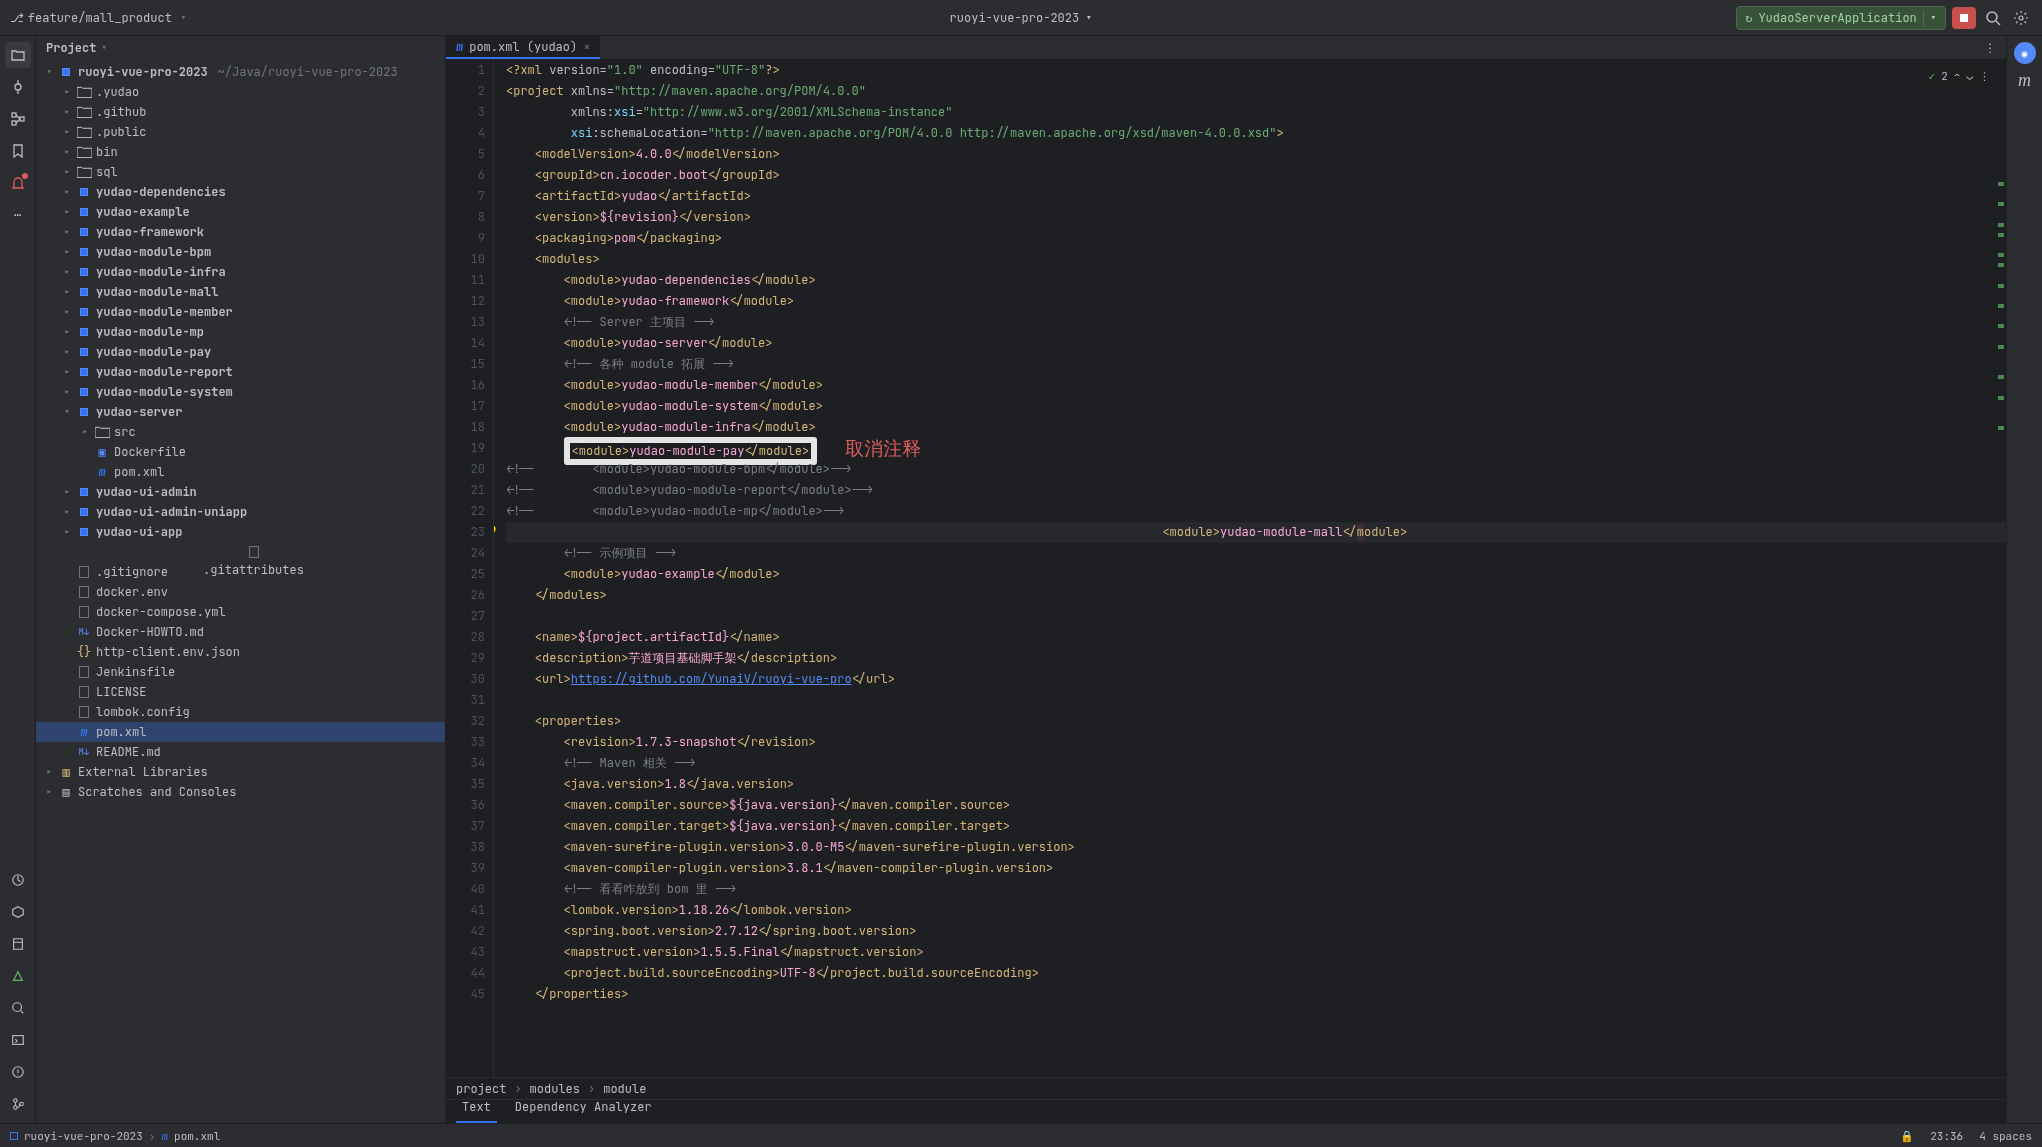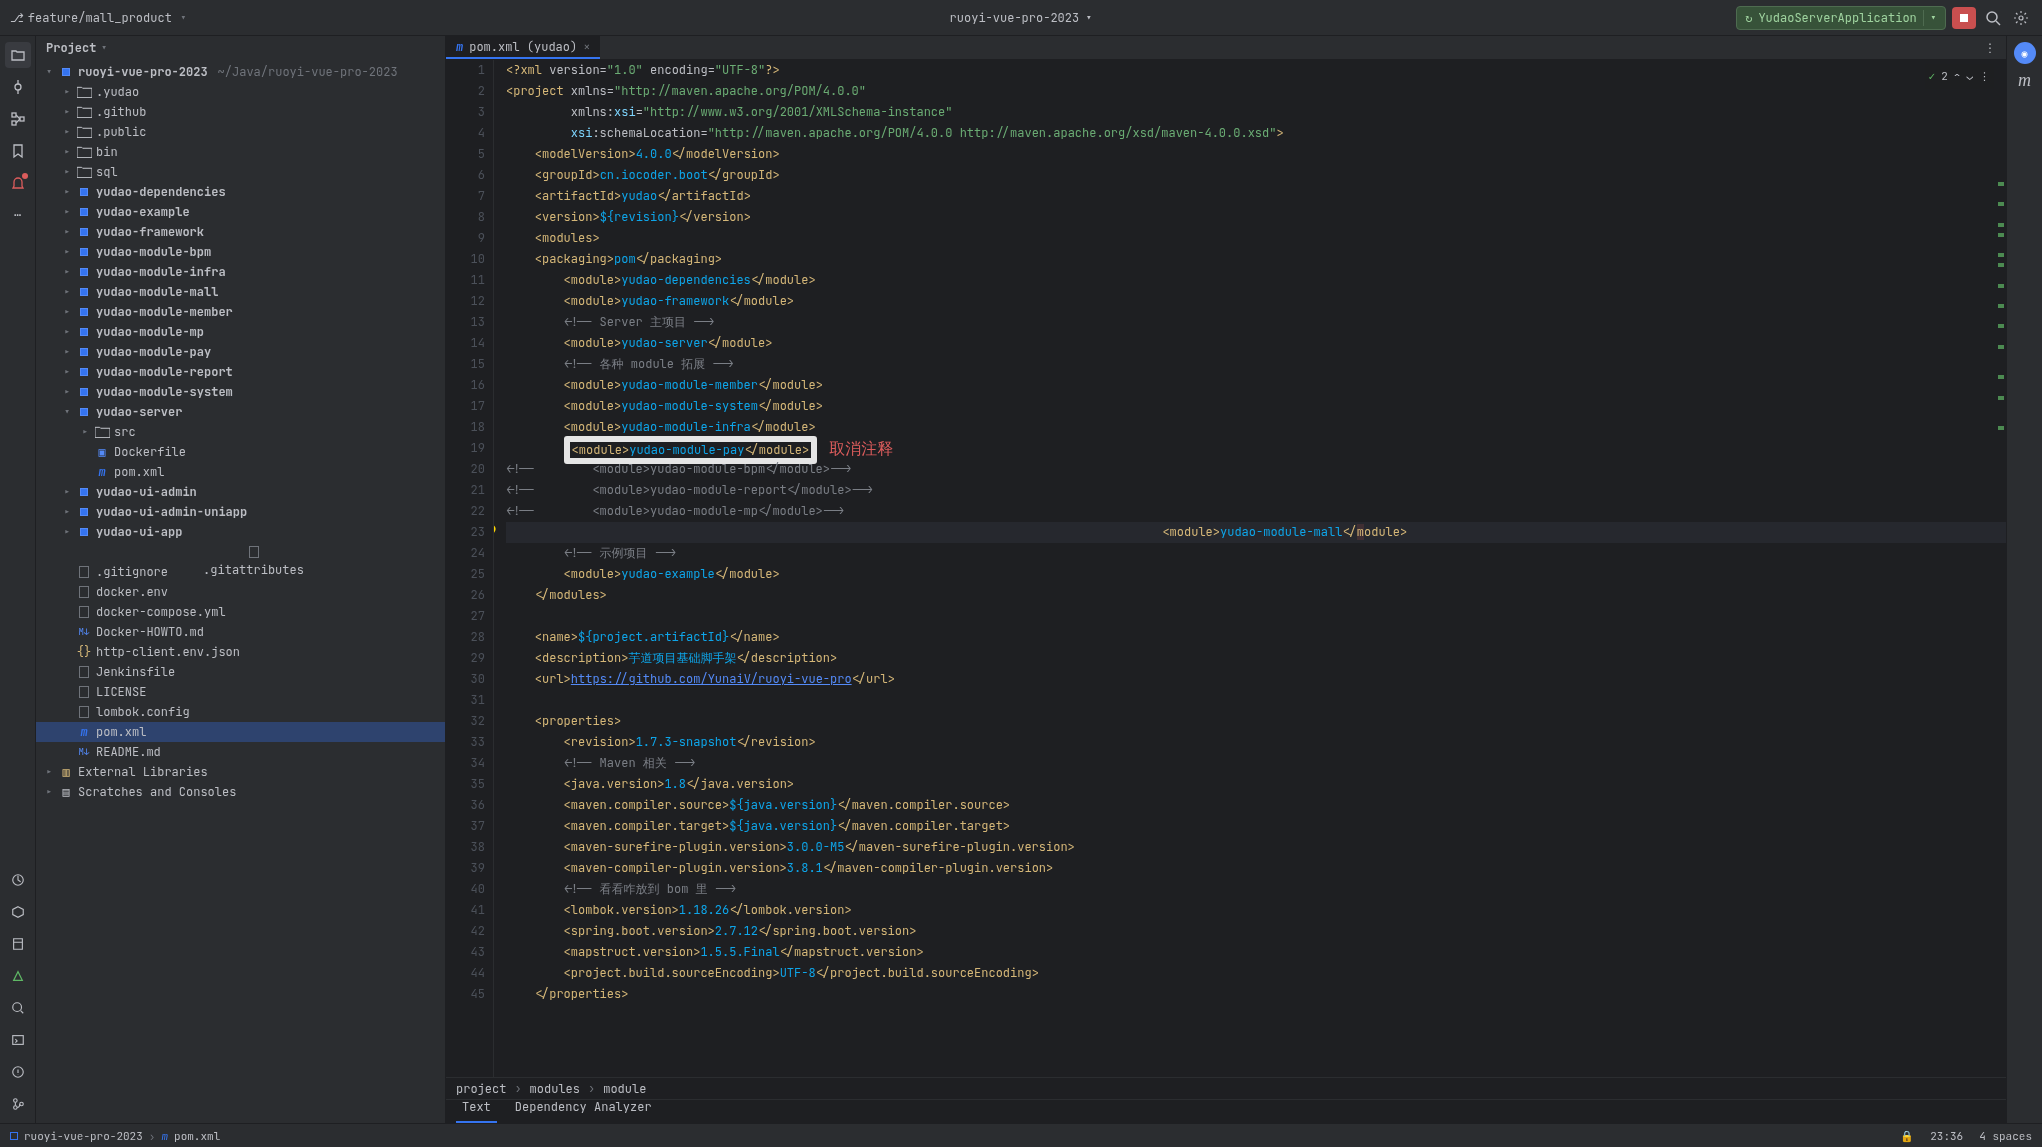--- a/index.html
+++ b/index.html
@@ -227,32 +227,32 @@
   padding: 2px 4px;
   font-size: 11px;
 }
 .inspect-widget .chk { color: #5fb865; }
 
 
 .tag { color: #d5b778; }
 .ns { color: #7dd3fc; }
 .str { color: #6aab73; }
 .cmt { color: #7a7e85; }
-.txt { color: #0ea5e9; }
+.txt { color: #f9a8d4; }
 .lnk { color: #548af7; text-decoration: underline; }
 .hl-box {
   border: 6px solid #e5e5e5;
   border-radius: 3px;
   padding: 0 2px;
 }
 .red-anno {
   color: #db5c5c;
   font-family: sans-serif;
-  font-size: 16px;
-  margin-left: 12px;
+  font-size: 19px;
+  margin-left: 28px;
 }
 .bulb {
   color: #d5b778;
   font-size: 14px;
 }
 
 
 .close-tag-hl { background: #402f33; }
 
 
@@ -783,22 +783,22 @@
           <span>⋮</span>
         </div>
       <div class="line"><span class="tag">&lt;?xml </span>version=<span class="str">"1.0"</span> encoding=<span class="str">"UTF-8"</span><span class="tag">?&gt;</span></div>
           <div class="line"><span class="tag">&lt;project </span>xmlns=<span class="str">"http://maven.apache.org/POM/4.0.0"</span></div>
           <div class="line">         xmlns:<span class="ns">xsi</span>=<span class="str">"http://www.w3.org/2001/XMLSchema-instance"</span></div>
           <div class="line">         <span class="ns">xsi</span>:schemaLocation=<span class="str">"http://maven.apache.org/POM/4.0.0 http://maven.apache.org/xsd/maven-4.0.0.xsd"</span><span class="tag">&gt;</span></div>
           <div class="line">    <span class="tag">&lt;modelVersion&gt;</span><span class="txt">4.0.0</span><span class="tag">&lt;/modelVersion&gt;</span></div>
           <div class="line">    <span class="tag">&lt;groupId&gt;</span><span class="txt">cn.iocoder.boot</span><span class="tag">&lt;/groupId&gt;</span></div>
           <div class="line">    <span class="tag">&lt;artifactId&gt;</span><span class="txt">yudao</span><span class="tag">&lt;/artifactId&gt;</span></div>
           <div class="line">    <span class="tag">&lt;version&gt;</span><span class="txt">${revision}</span><span class="tag">&lt;/version&gt;</span></div>
+          <div class="line">    <span class="tag">&lt;packaging&gt;</span><span class="txt">pom</span><span class="tag">&lt;/packaging&gt;</span></div>
           <div class="line">    <span class="tag">&lt;modules&gt;</span></div>
-          <div class="line">    <span class="tag">&lt;packaging&gt;</span><span class="txt">pom</span><span class="tag">&lt;/packaging&gt;</span></div>
           <div class="line">        <span class="tag">&lt;module&gt;</span><span class="txt">yudao-dependencies</span><span class="tag">&lt;/module&gt;</span></div>
           <div class="line">        <span class="tag">&lt;module&gt;</span><span class="txt">yudao-framework</span><span class="tag">&lt;/module&gt;</span></div>
           <div class="line">        <span class="cmt">&lt;!-- Server 主项目 --&gt;</span></div>
           <div class="line">        <span class="tag">&lt;module&gt;</span><span class="txt">yudao-server</span><span class="tag">&lt;/module&gt;</span></div>
           <div class="line">        <span class="cmt">&lt;!-- 各种 module 拓展 --&gt;</span></div>
           <div class="line">        <span class="tag">&lt;module&gt;</span><span class="txt">yudao-module-member</span><span class="tag">&lt;/module&gt;</span></div>
           <div class="line">        <span class="tag">&lt;module&gt;</span><span class="txt">yudao-module-system</span><span class="tag">&lt;/module&gt;</span></div>
           <div class="line">        <span class="tag">&lt;module&gt;</span><span class="txt">yudao-module-infra</span><span class="tag">&lt;/module&gt;</span></div>
           <div class="line">        <span class="hl-box"><span class="tag">&lt;module&gt;</span><span class="txt">yudao-module-pay</span><span class="tag">&lt;/module&gt;</span></span><span class="red-anno">取消注释</span></div>
           <div class="line"><span class="cmt">&lt;!--        &lt;module&gt;yudao-module-bpm&lt;/module&gt;--&gt;</span></div>

